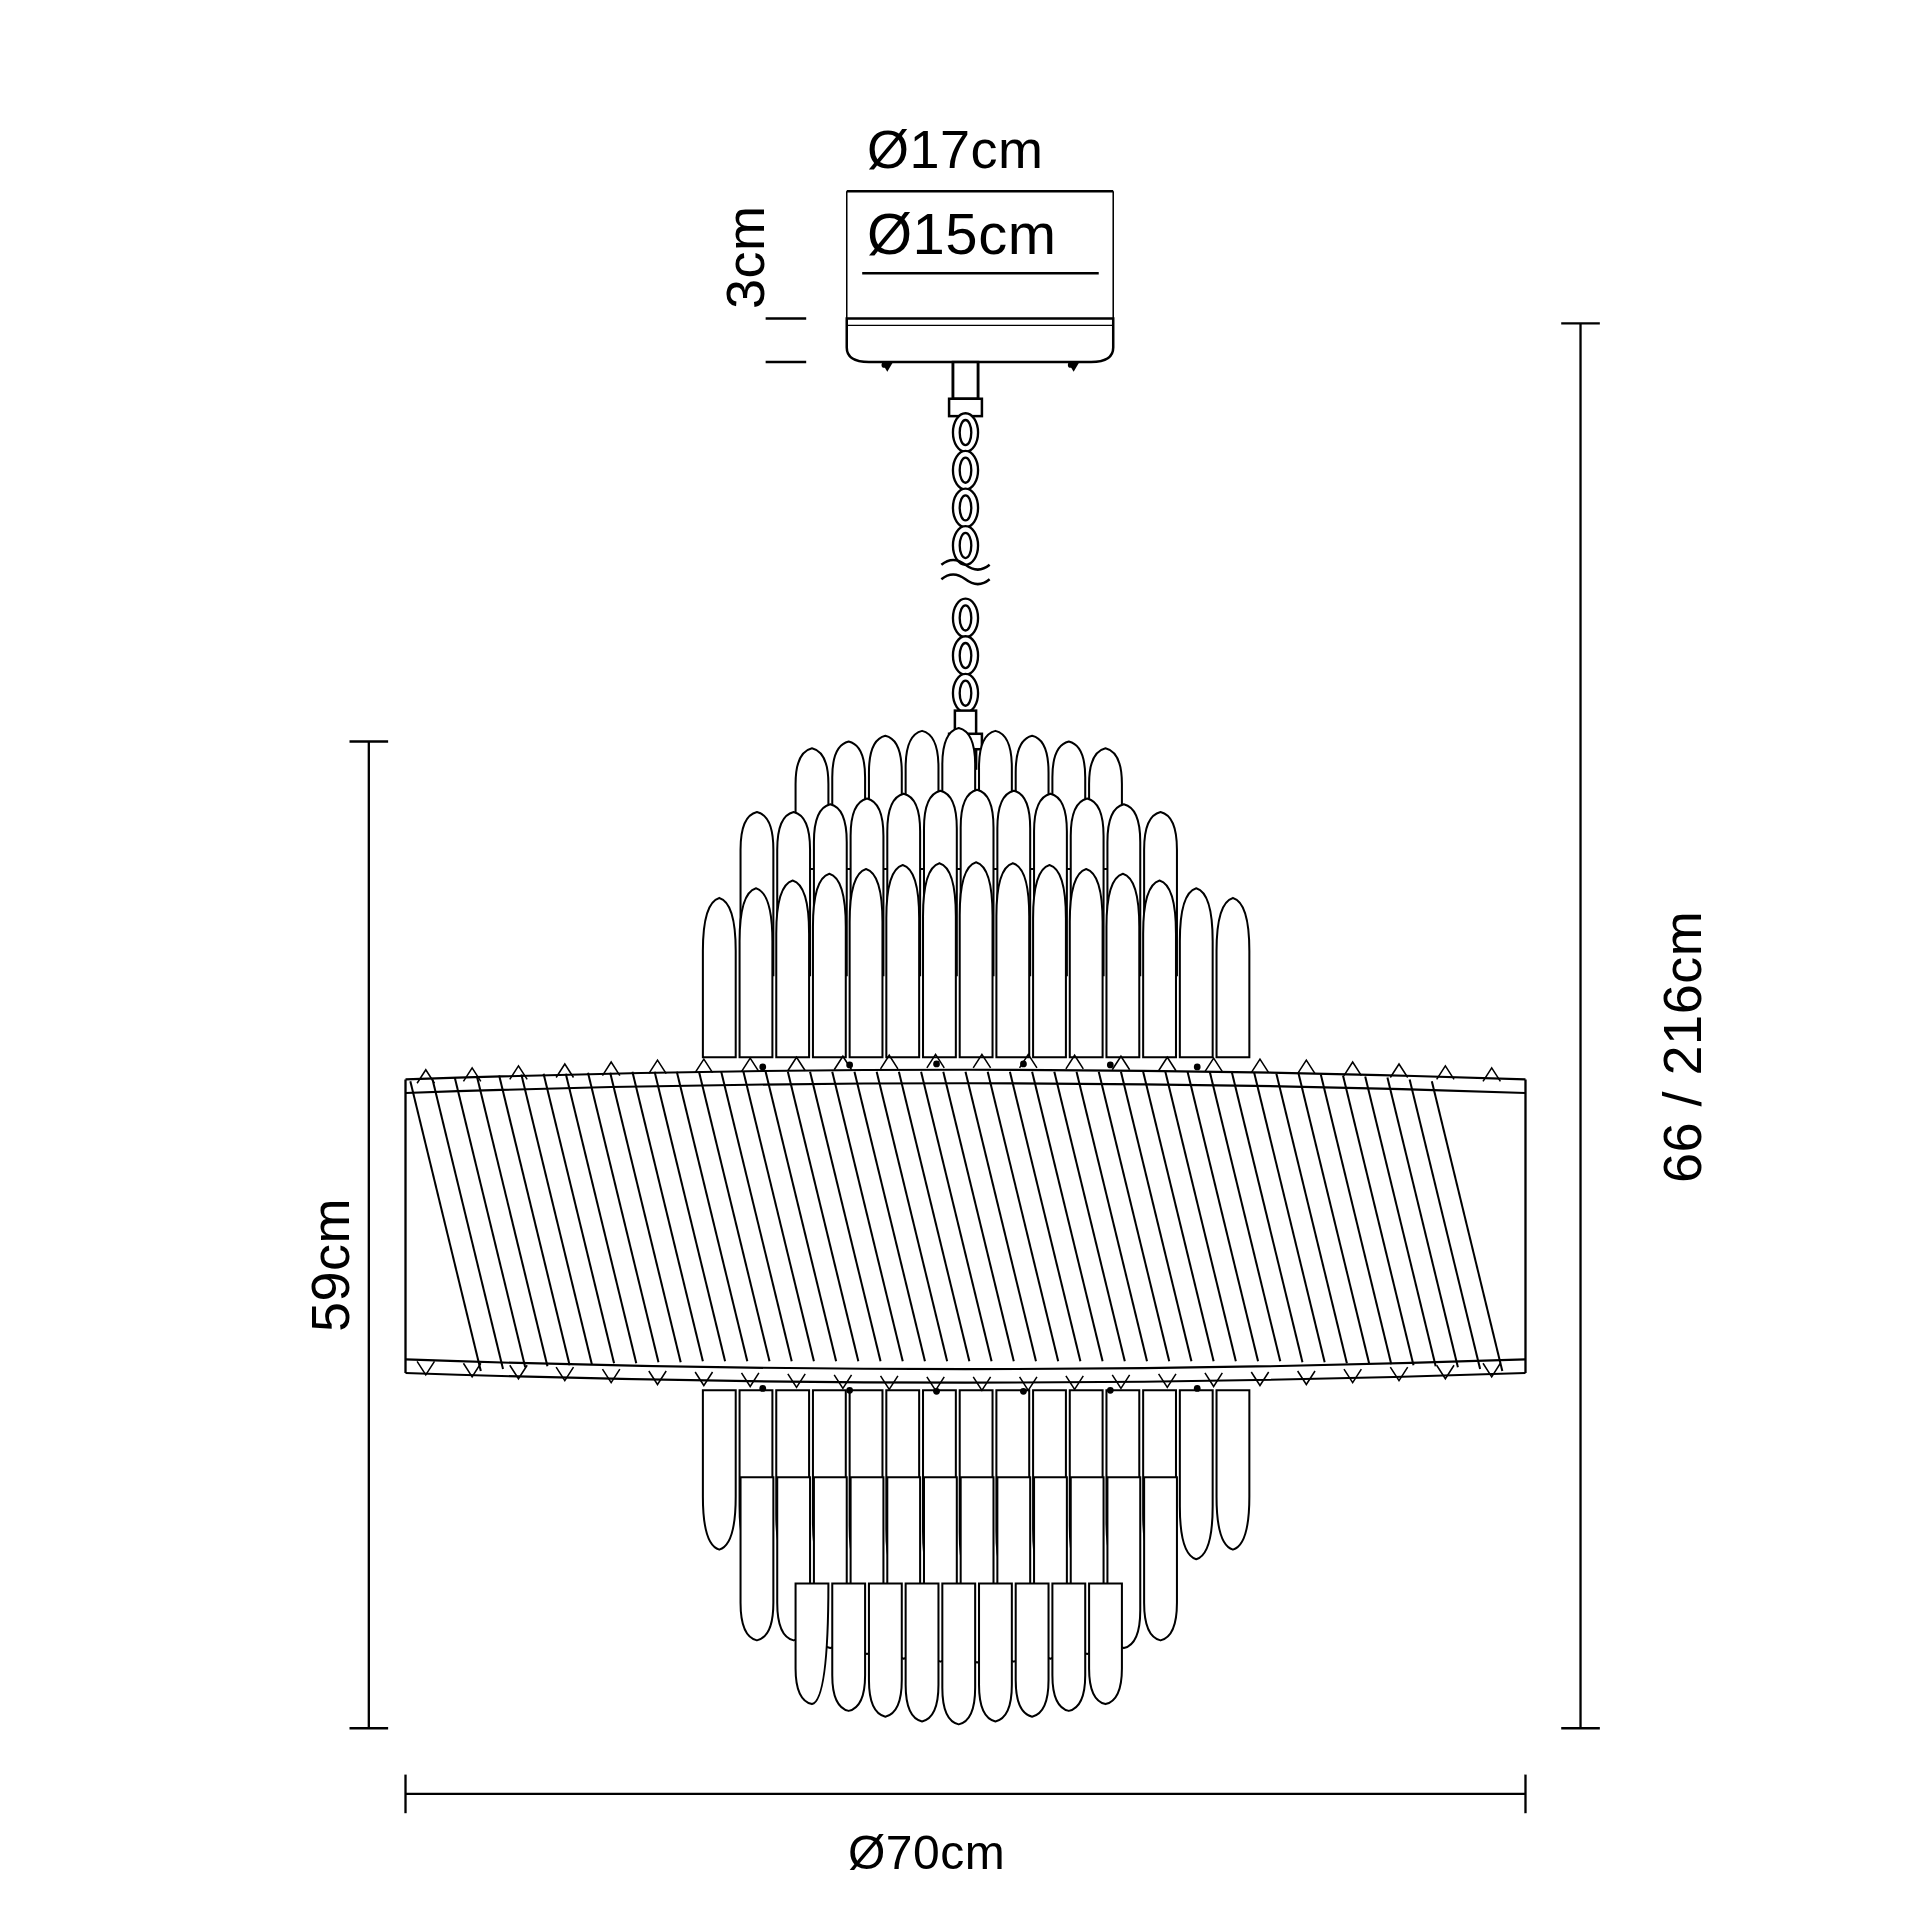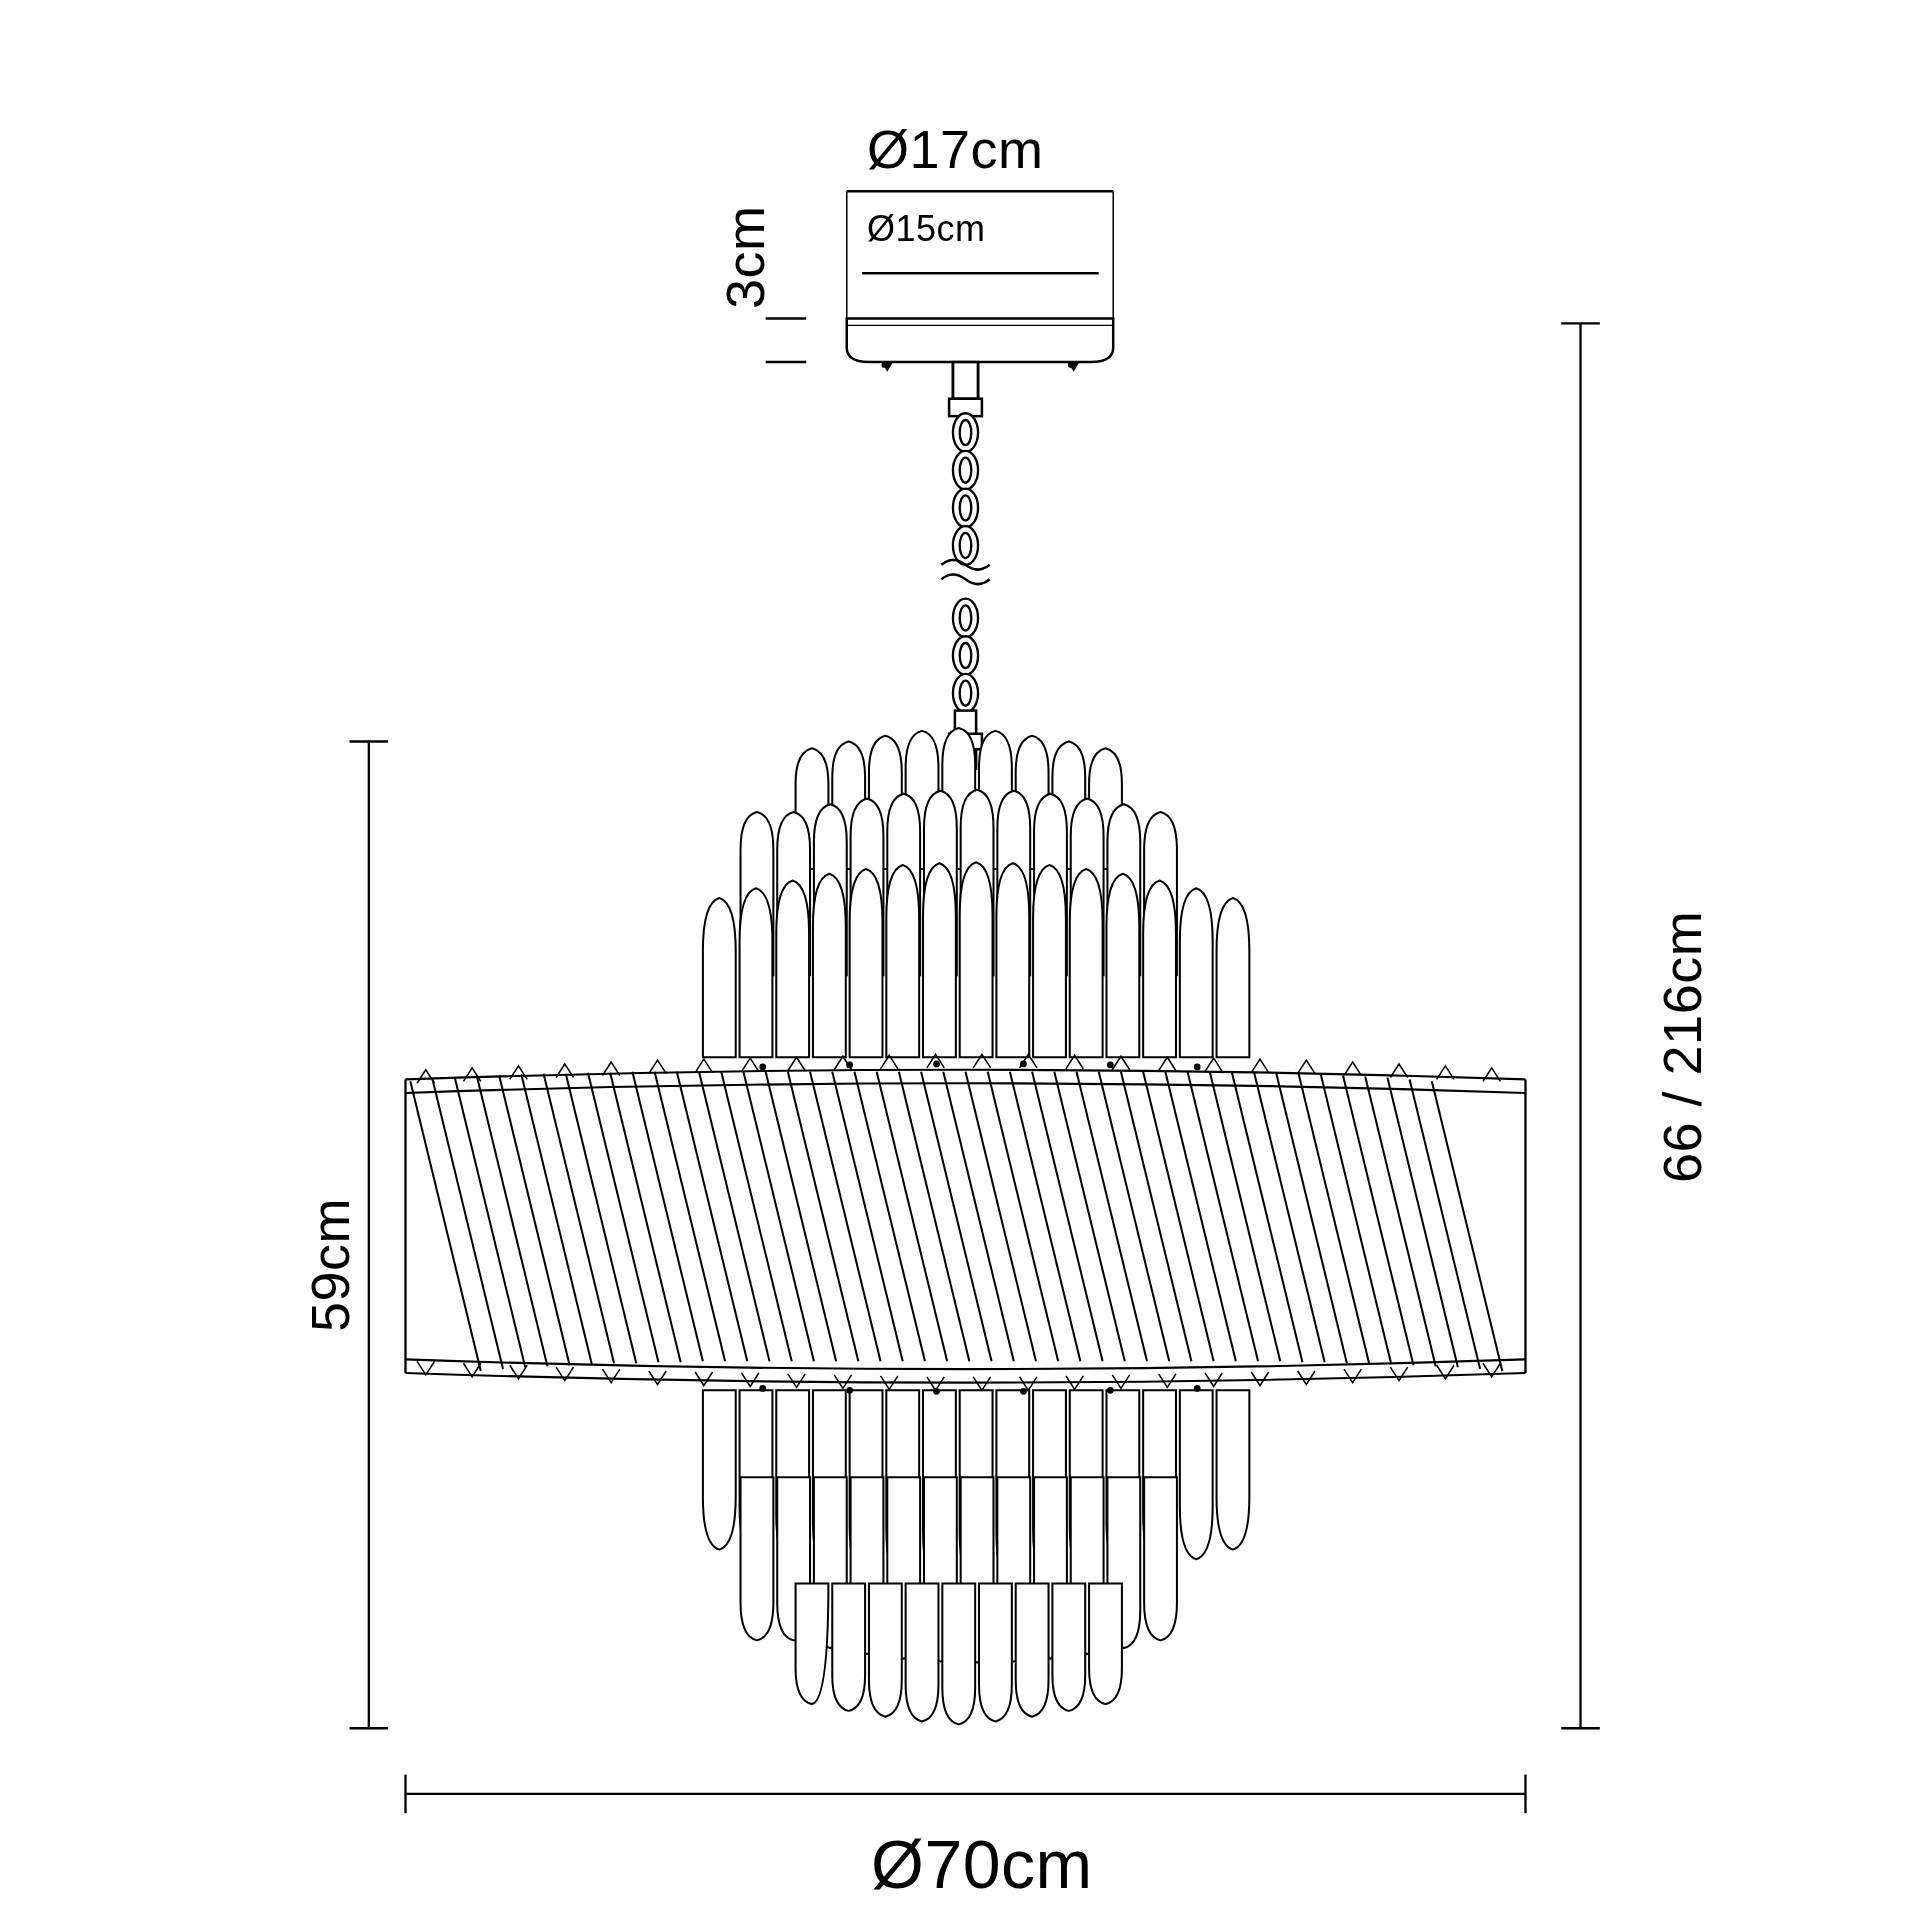--- a/index.html
+++ b/index.html
@@ -353,24 +353,24 @@
         <line x1="420" y1="1858" x2="1580" y2="1858" stroke-width="2.4"></line>
         <line x1="420" y1="1838" x2="420" y2="1878" stroke-width="2.4"></line>
         <line x1="1580" y1="1838" x2="1580" y2="1878" stroke-width="2.4"></line>
       </g>
 
     </g>
   </svg>
 
   <div class="dim-label" style="left:867px; top:118px; font-size:54px;">Ø17cm</div>
 
-  <div class="dim-label" style="left:867px; top:208px; font-size:36px;">Ø15cm</div>
+  <div class="dim-label" style="left:867px; top:200px; font-size:58px;">Ø15cm</div>
 
   <div class="dim-label rot-label" style="left:714px; top:309px; font-size:54px; transform:rotate(-90deg); transform-origin:left top; white-space:nowrap;">3cm</div>
 
   <div class="dim-label rot-label" style="left:299px; top:1332px; font-size:54px; transform:rotate(-90deg); transform-origin:left top; white-space:nowrap;">59cm</div>
 
   <div class="dim-label rot-label" style="left:1651px; top:1183px; font-size:54px; transform:rotate(-90deg); transform-origin:left top; white-space:nowrap;">66 / 216cm</div>
 
-  <div class="dim-label" style="left:871px; top:1825px; font-size:68px;">Ø70cm</div>
+  <div class="dim-label" style="left:848px; top:1825px; font-size:48px;">Ø70cm</div>
 
 </div>
 
 
 </body></html>

